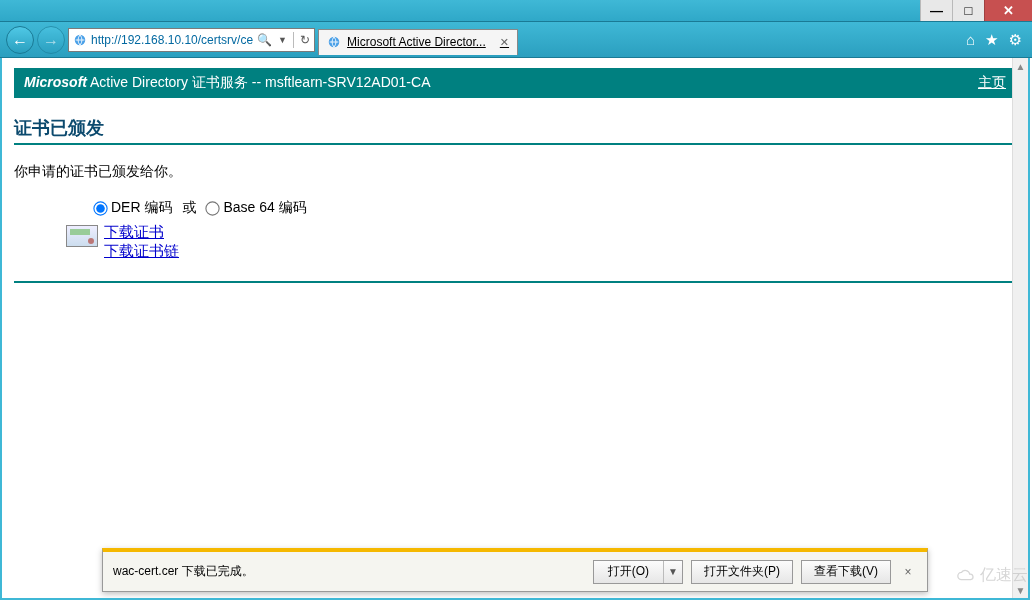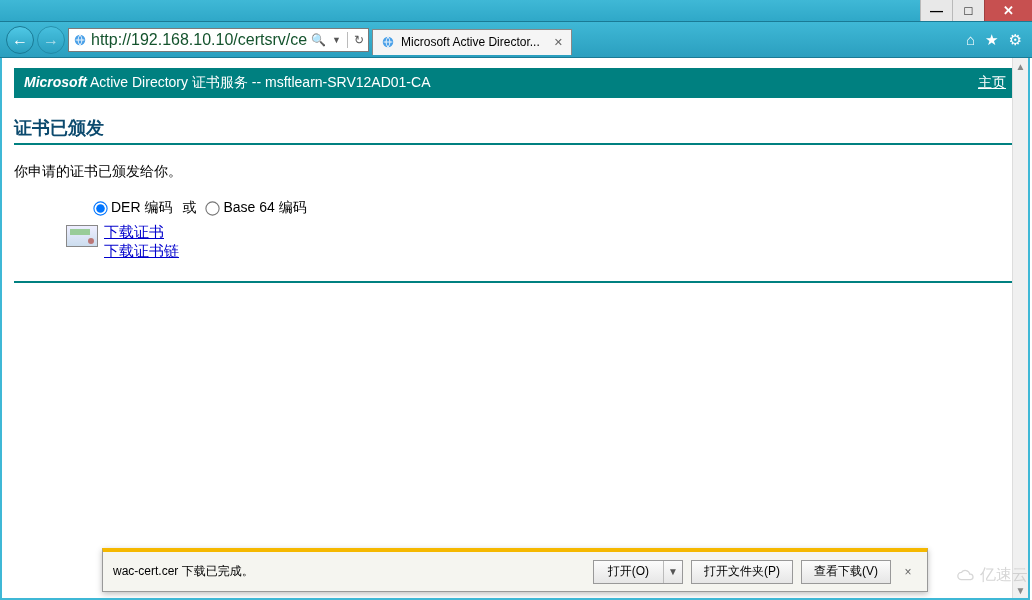--- a/index.html
+++ b/index.html
@@ -58,34 +58,35 @@
       flex: 0 0 245px;
       height: 24px;
       background: #fff;
       border: 1px solid #7a7a7a;
       display: flex;
       align-items: center;
       padding: 0 4px;
       gap: 4px;
     }
     .ie-page-icon { width: 14px; height: 14px; display:flex; align-items:center; justify-content:center;}
-    .addr-text { flex: 1; font-size: 16px; color: #14532d; white-space: nowrap; overflow: hidden; }
+    .addr-text { flex: 1; font-size: 12px; color: #0369a1; white-space: nowrap; overflow: hidden; }
     .addr-right { display: flex; align-items: center; gap: 6px; color: #555; }
     .addr-sep { width:1px; height:16px; background:#bbb; }
     .tab {
       height: 26px;
       background: #f5f5f5;
       border: 1px solid #888;
       border-bottom: none;
       padding: 0 8px;
       display: flex;
       align-items: center;
       gap: 6px;
       margin-top: 4px;
       min-width: 200px;
+      text-decoration: underline;
     }
     .tab-close { color: #666; font-size: 11px; margin-left: auto;}
     .toolbar-right {
       margin-left: auto;
       display: flex;
       gap: 10px;
       color: #fff;
       padding-right: 4px;
     }
     .toolbar-right span { font-size: 15px; }

